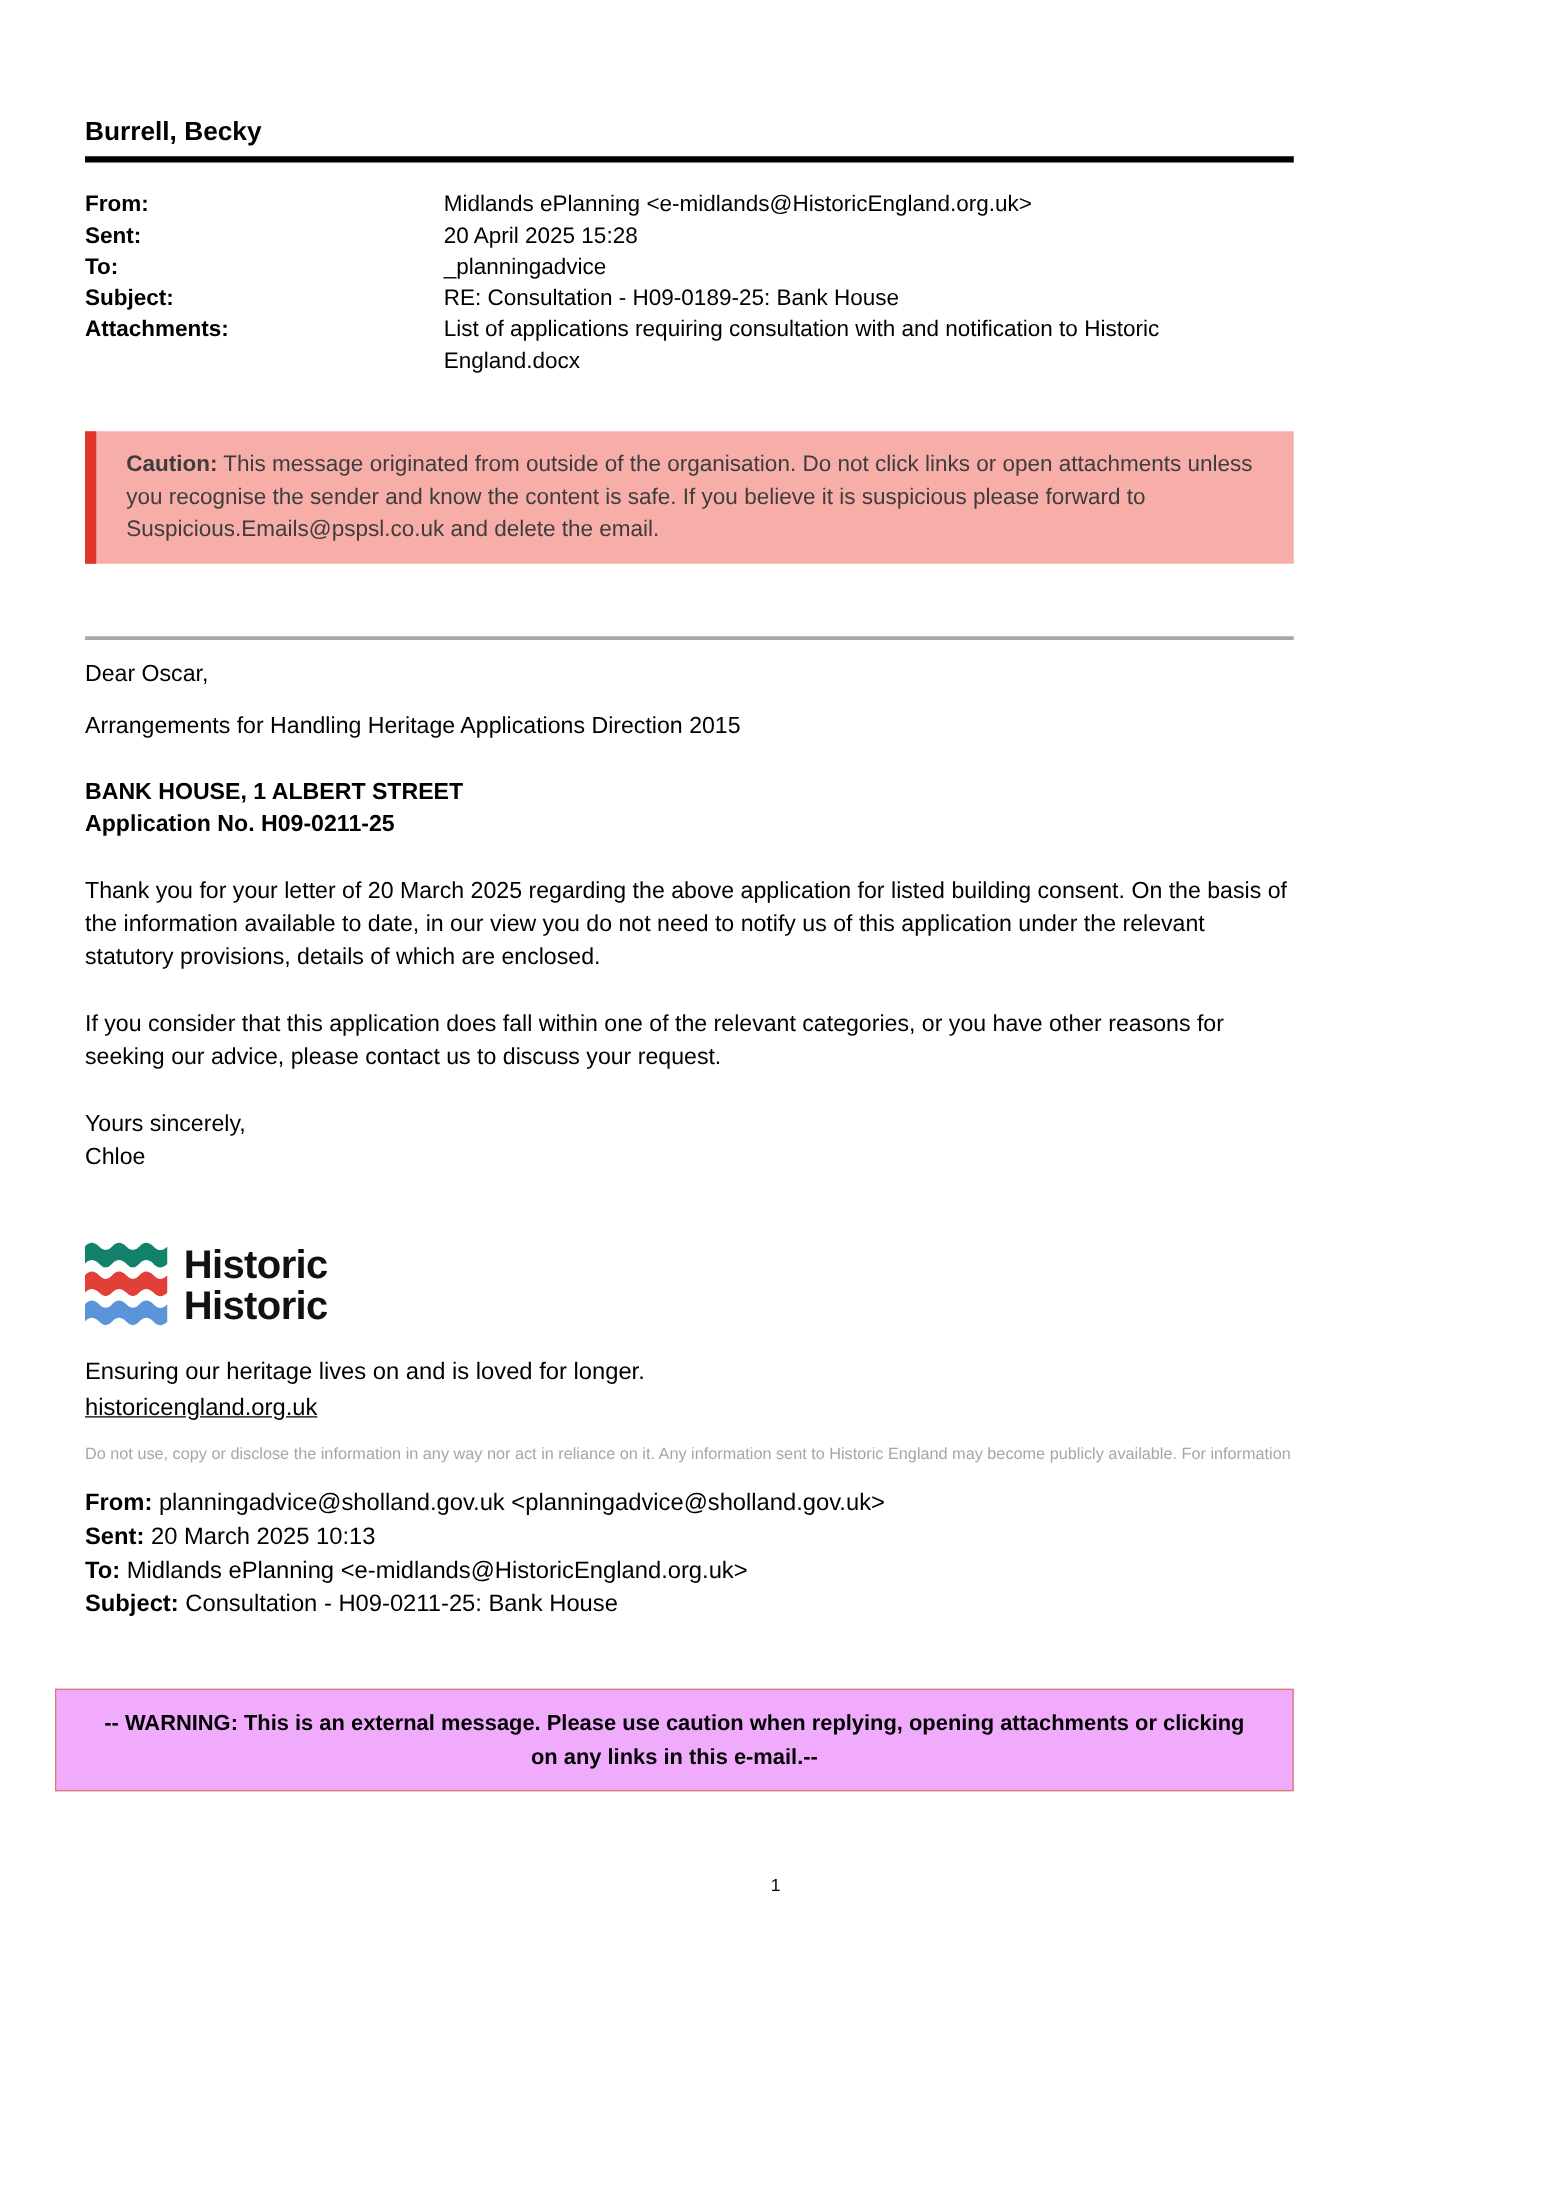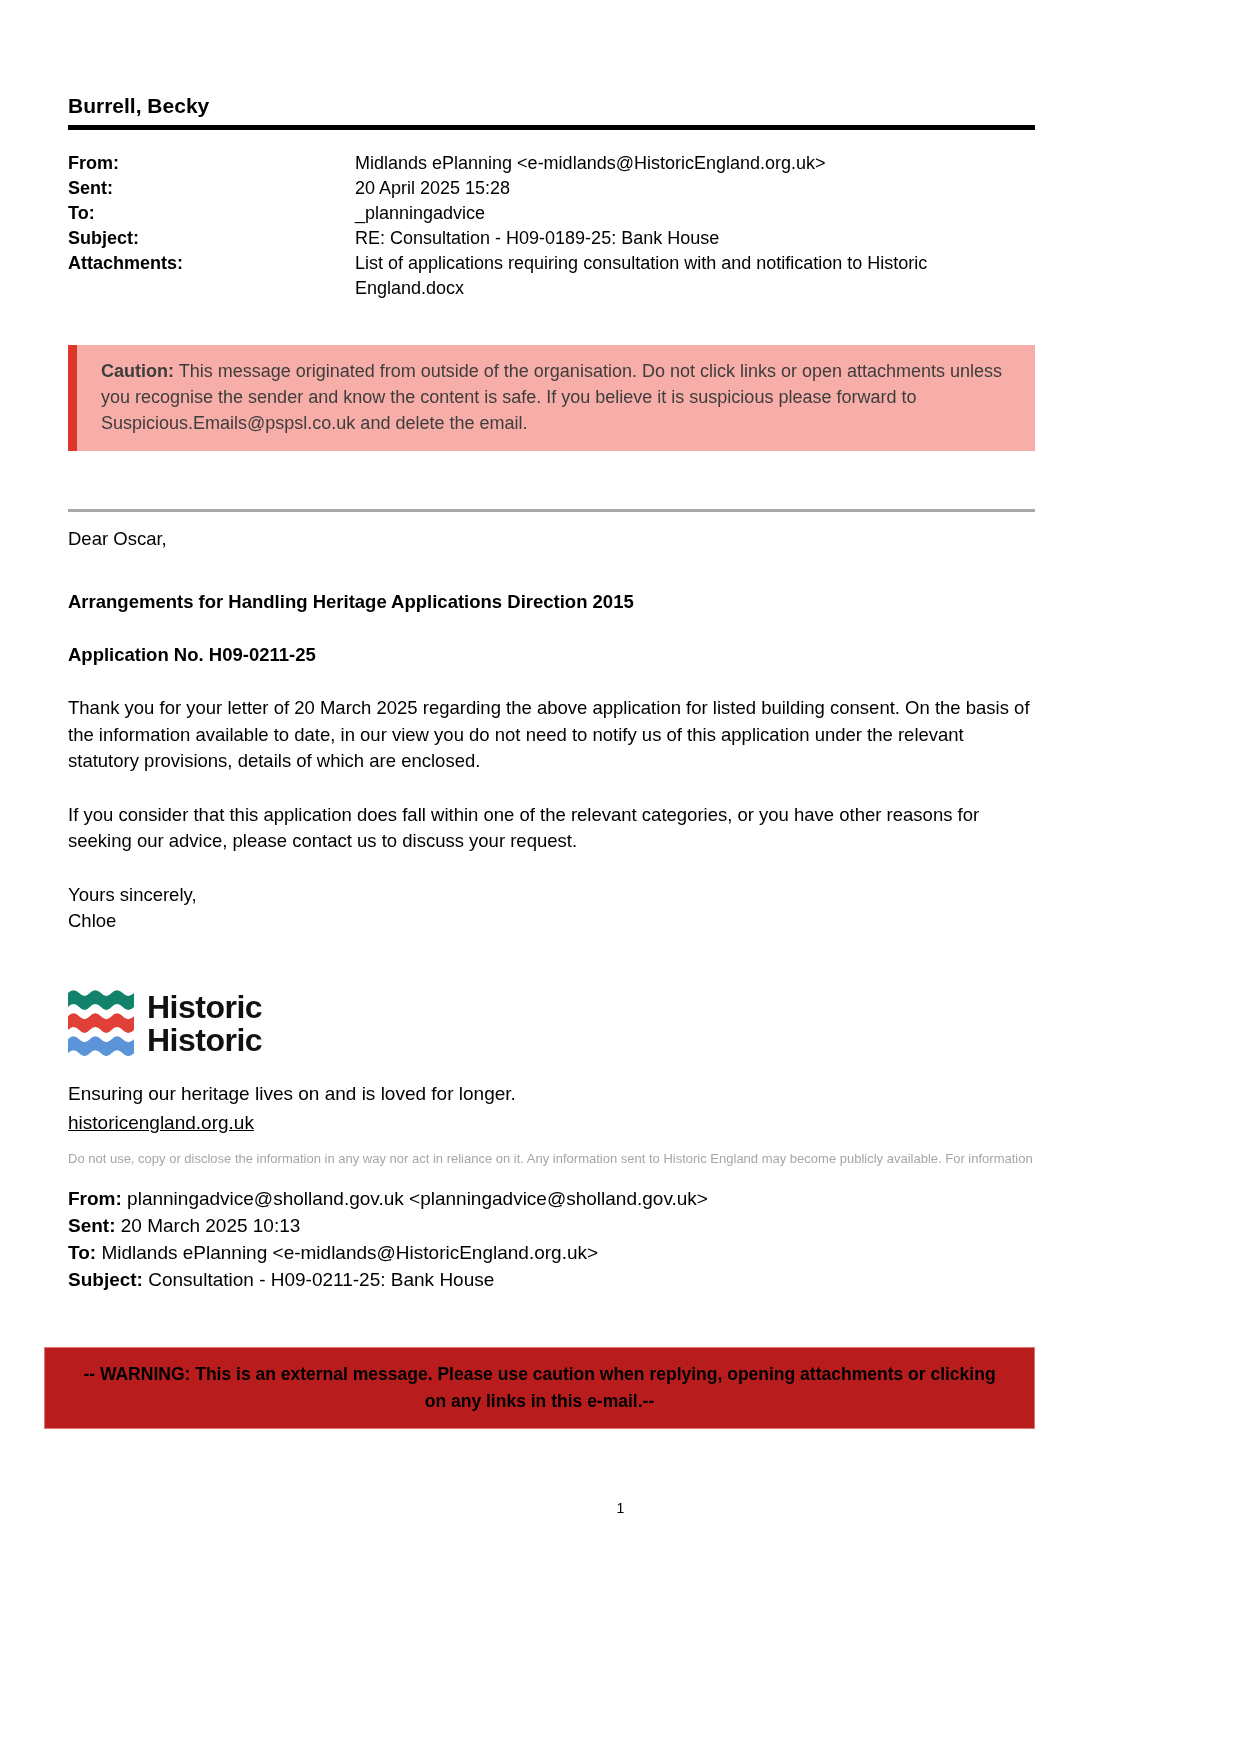--- a/index.html
+++ b/index.html
@@ -34,21 +34,21 @@
     font-size:18px; line-height:26px;
     color:#3d3d3d;
     width:967px;
   }
   .caution-banner b { color:#3d3d3d; }
 
   .section-divider { margin-top:58px; height:3px; background:#A8A8A8; width:967px; }
 
   .body-text { font-size:18.5px; line-height:26.5px; }
   .greeting { margin-top:14px; }
-  .heading-bold { margin-top:36px; font-weight:bold; }
+  .heading-bold { margin-top:14px; font-weight:normal; }
   .property-block { margin-top:27px; font-weight:bold; line-height:26px; }
   .para { margin-top:27px; }
   .signoff-block { margin-top:27px; line-height:26px; }
 
   .logo-block { margin-top:52px; display:flex; align-items:flex-end; gap:13px; }
   .logo-mark { width:66px; height:71px; display:block; }
   .logo-wordmark {
     font-size:32px; font-weight:bold; line-height:33px;
     letter-spacing:-0.5px; color:#111; padding-top:2px;
   }
@@ -68,21 +68,21 @@
     white-space:nowrap; overflow:hidden;
   }
 
   .email2-block { margin-top:18px; font-size:19px; line-height:27px; }
   .email2-row b { font-weight:bold; }
 
   .warning-banner {
     margin-top:54px;
     margin-left:-24px;
     width:991px;
-    background:#b91c1c;
+    background:#f0abfc;
     border:1px solid #E0756C;
     text-align:center;
     font-weight:bold;
     font-size:17.5px; line-height:27px;
     color:#000;
     padding:13px 34px;
   }
 
   .page-number {
     position:absolute; top:1500px; left:0;
@@ -125,20 +125,21 @@
     <div class="caution-banner">
       <b>Caution:</b><span> This message originated from outside of the organisation. Do not click links or open attachments unless you recognise the sender and know the content is safe. If you believe it is suspicious please forward to Suspicious.Emails@pspsl.co.uk and delete the email.</span>
     </div>
 
     <div class="section-divider"></div>
 
     <div class="body-text">
       <div class="greeting">Dear Oscar,</div>
       <div class="heading-bold">Arrangements for Handling Heritage Applications Direction 2015</div>
       <div class="property-block">
+        <div>BANK HOUSE, 1 ALBERT STREET</div>
         <div>Application No. H09-0211-25</div>
       </div>
       <div class="para">Thank you for your letter of 20 March 2025 regarding the above application for listed building consent. On the basis of the information available to date, in our view you do not need to notify us of this application under the relevant statutory provisions, details of which are enclosed.</div>
       <div class="para">If you consider that this application does fall within one of the relevant categories, or you have other reasons for seeking our advice, please contact us to discuss your request.</div>
       <div class="signoff-block">
         <div>Yours sincerely,</div>
         <div>Chloe</div>
       </div>
     </div>
 

